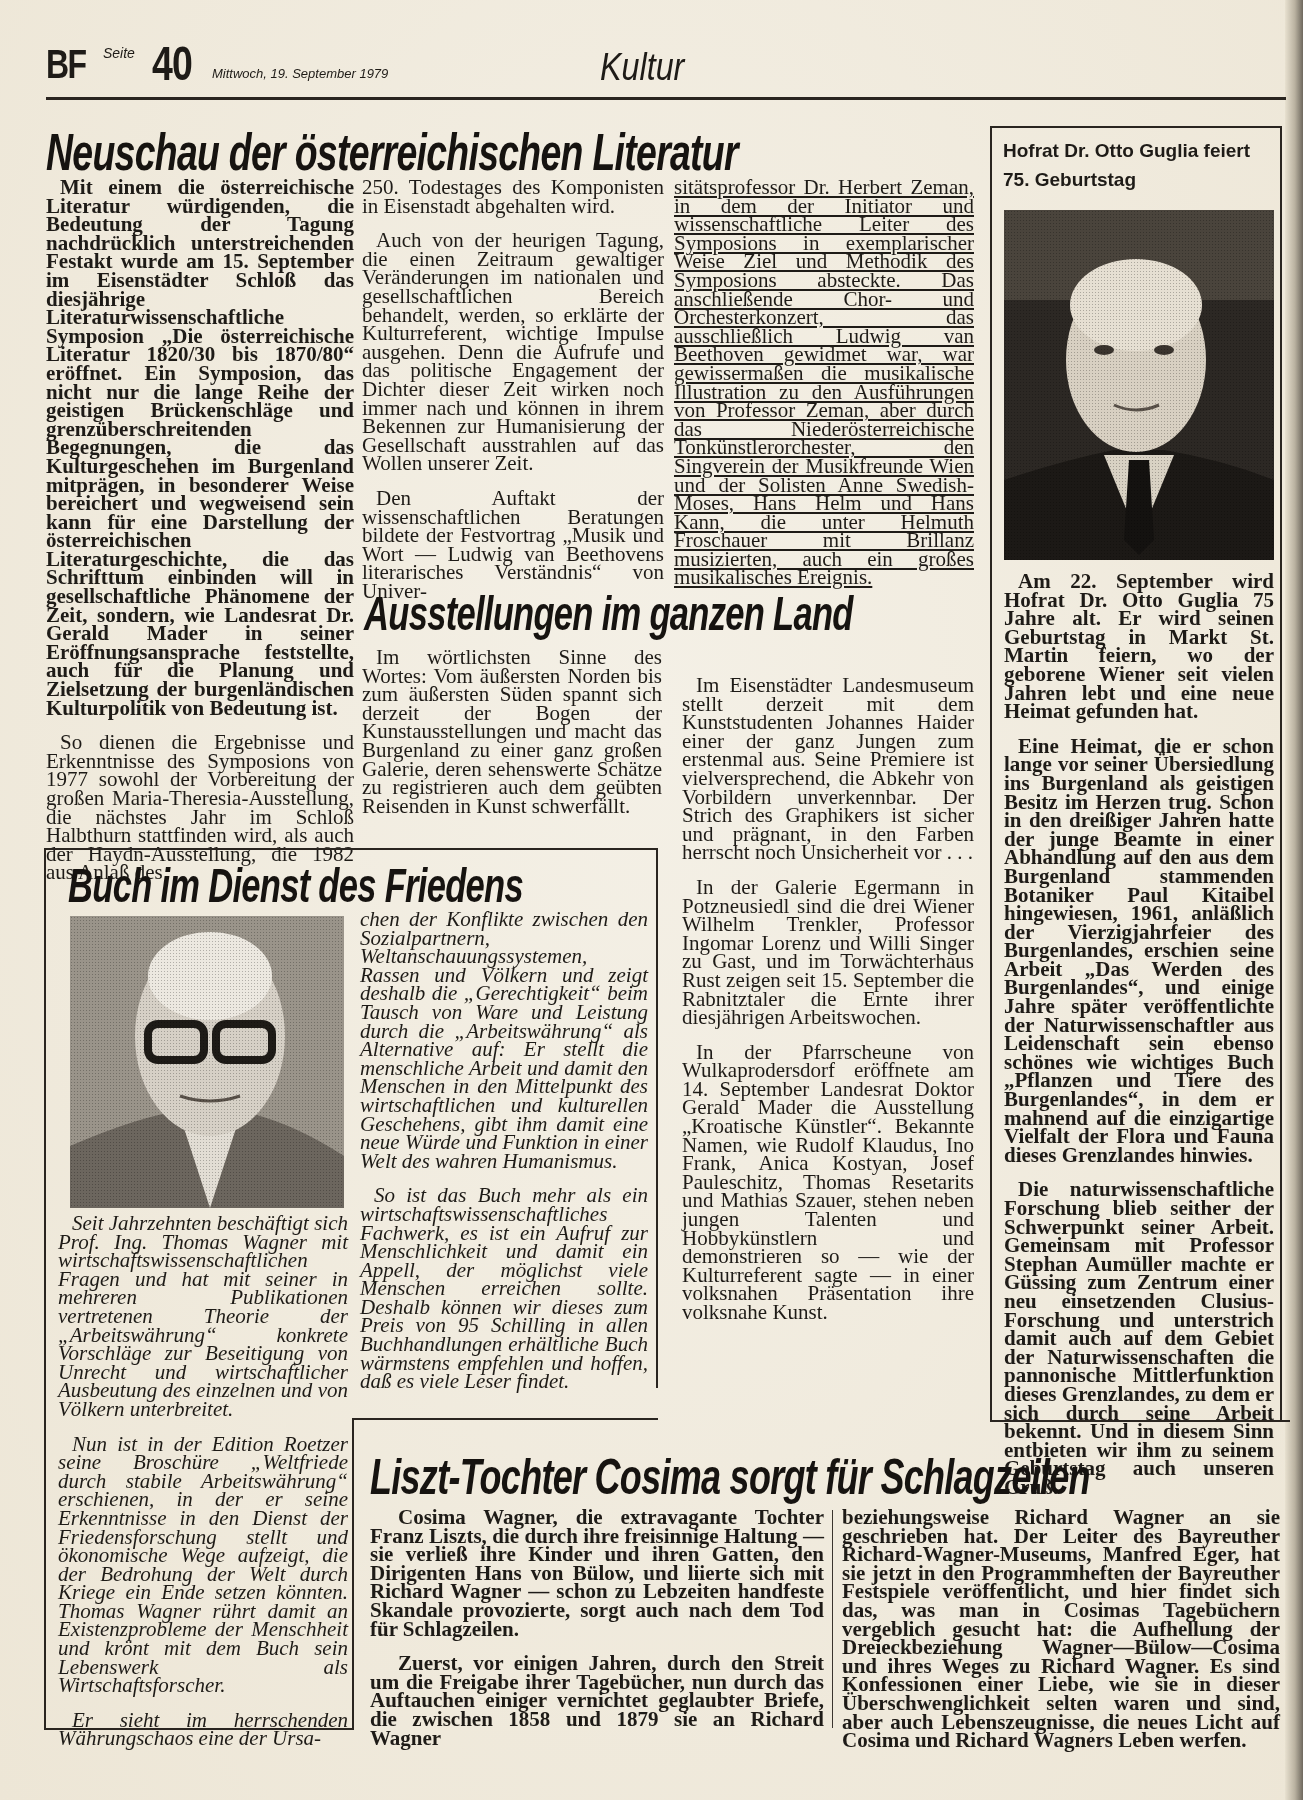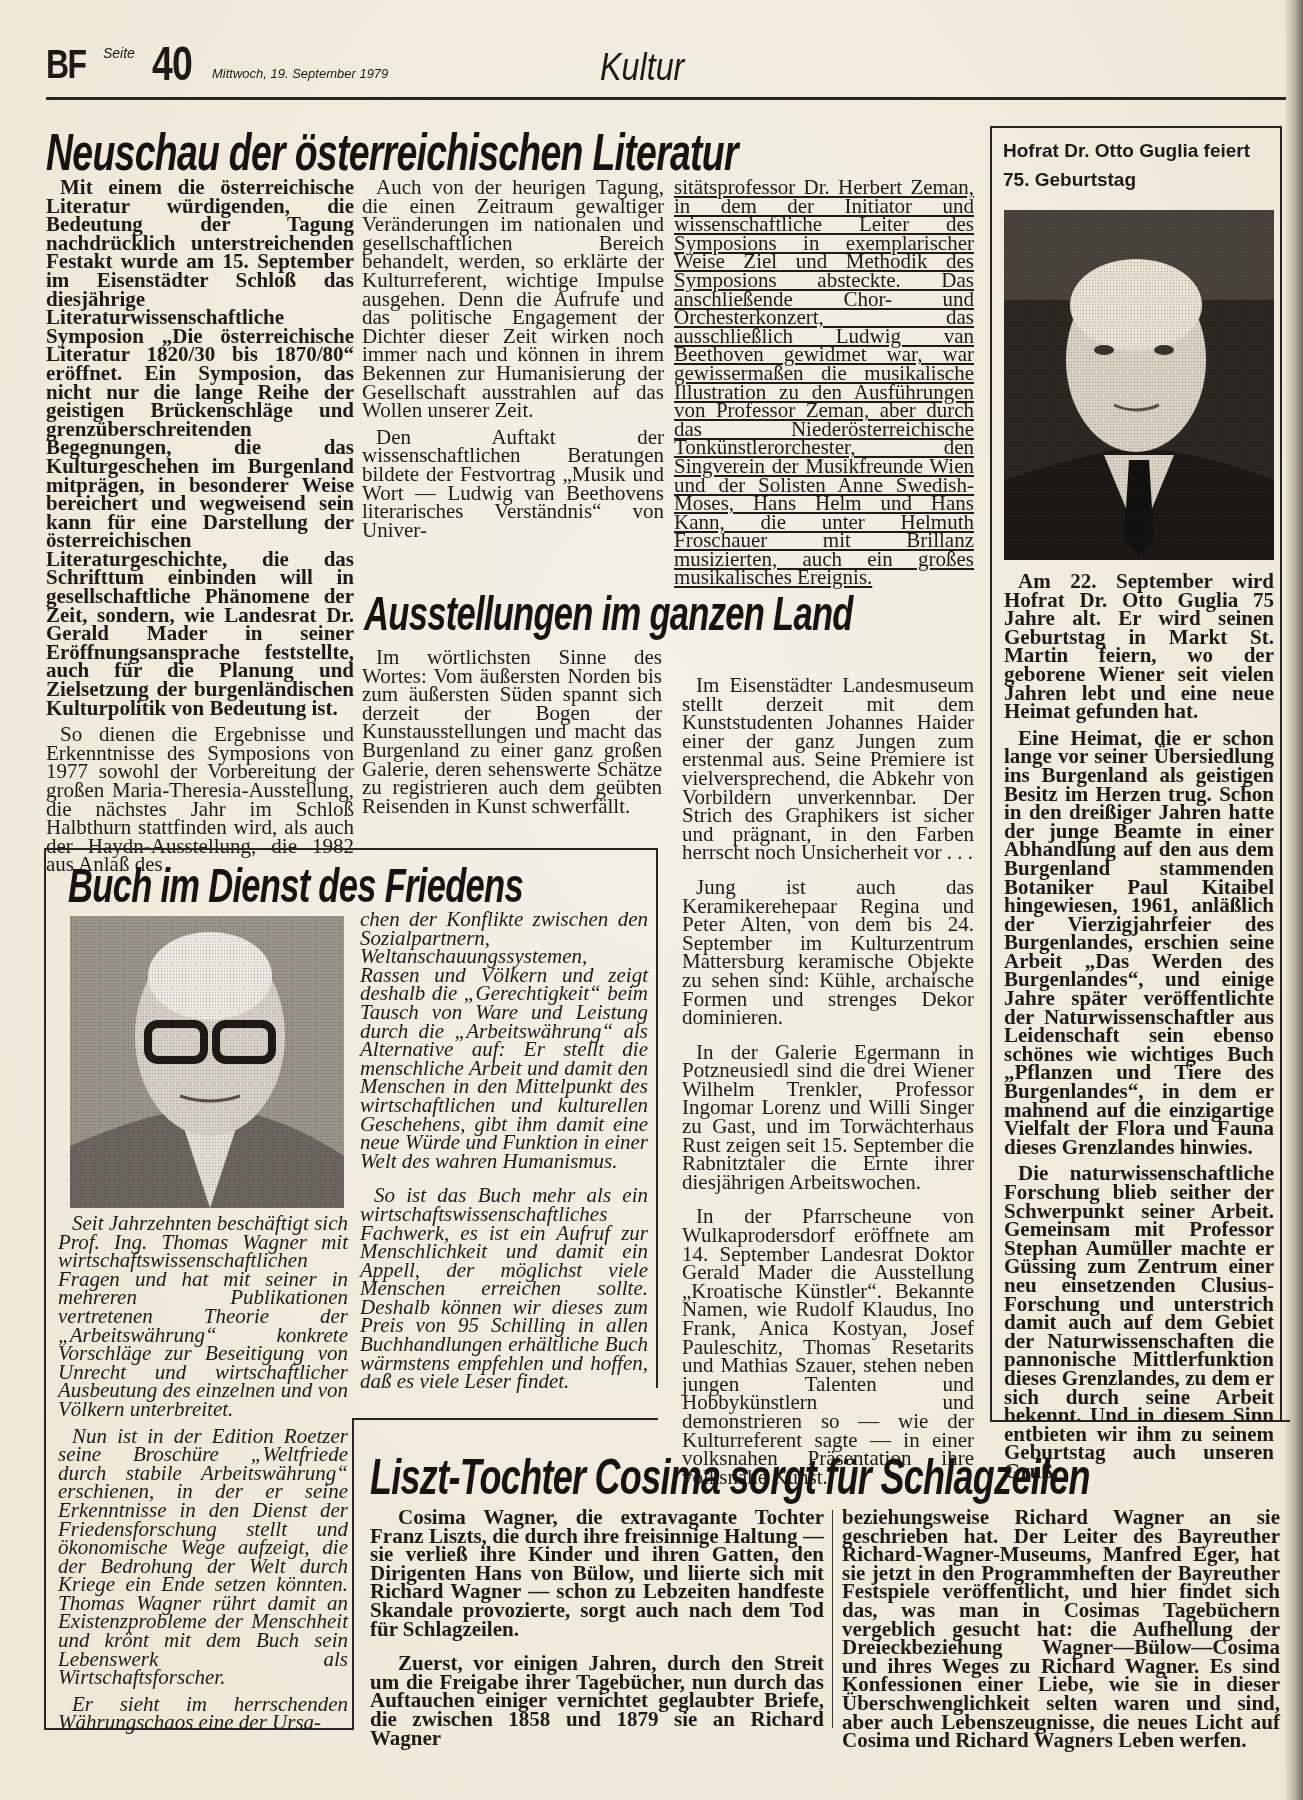--- a/index.html
+++ b/index.html
@@ -34,21 +34,21 @@
   .hl-1 { left: 46px; top: 122px; font-size: 52px; transform: scaleX(0.72); }
   .hl-2 { left: 364px; top: 586px; font-size: 48px; transform: scaleX(0.72); }
   .hl-3 { left: 68px; top: 858px; font-size: 48px; transform: scaleX(0.72); }
   .hl-4 { left: 370px; top: 1448px; font-size: 50px; transform: scaleX(0.72); }
 
   
   .col { font-size: 21px; line-height: 18.6px; text-align: justify; hyphens: manual; }
   .col p { text-indent: 14px; }
   .col.bold { font-weight: 700; }
   .col.italic { font-style: italic; }
-  .col p + p { margin-top: 8px; }
+  .col p + p { margin-top: 16px; }
   .gap { margin-top: 16px !important; }
 
   .c-neuschau-1 { left: 46px; top: 178px; width: 308px; }
   .c-neuschau-2 { left: 362px; top: 178px; width: 302px; }
   .c-neuschau-3 { left: 674px; top: 178px; width: 300px; text-decoration: underline; }
 
   .c-aus-1 { left: 362px; top: 648px; width: 300px; }
   .c-aus-2 { left: 682px; top: 648px; width: 292px; margin-top: 28px; }
 
   
@@ -91,20 +91,21 @@
 <div class="abs mast-date">Mittwoch, 19. September 1979</div>
 <div class="abs mast-section">Kultur</div>
 <div class="abs mast-rule"></div>
 
 <h1 class="abs hl hl-1">Neuschau der österreichischen Literatur</h1>
 <div class="abs col bold c-neuschau-1">
   <p style="font-weight:700">Mit einem die österreichische Literatur würdigenden, die Bedeutung der Tagung nachdrücklich unterstreichenden Festakt wurde am 15. September im Eisenstädter Schloß das diesjährige Literaturwissenschaftliche Symposion „Die österreichische Literatur 1820/30 bis 1870/80“ eröffnet. Ein Symposion, das nicht nur die lange Reihe der geistigen Brückenschläge und grenzüberschreitenden Begegnungen, die das Kulturgeschehen im Burgenland mitprägen, in besonderer Weise bereichert und wegweisend sein kann für eine Darstellung der österreichischen Literaturgeschichte, die das Schrifttum einbinden will in gesellschaftliche Phänomene der Zeit, sondern, wie Landesrat Dr. Gerald Mader in seiner Eröffnungsansprache feststellte, auch für die Planung und Zielsetzung der burgenländischen Kulturpolitik von Bedeutung ist.</p>
   <p style="font-weight:400">So dienen die Ergebnisse und Erkenntnisse des Symposions von 1977 sowohl der Vorbereitung der großen Maria-Theresia-Ausstellung, die nächstes Jahr im Schloß Halbthurn stattfinden wird, als auch der Haydn-Ausstellung, die 1982 aus Anlaß des</p>
 </div>
 <div class="abs col c-neuschau-2">
+  <p style="text-indent:0">250. Todestages des Komponisten in Eisenstadt abgehalten wird.</p>
   <p>Auch von der heurigen Tagung, die einen Zeitraum gewaltiger Veränderungen im nationalen und gesellschaftlichen Bereich behandelt, werden, so erklärte der Kulturreferent, wichtige Impulse ausgehen. Denn die Aufrufe und das politische Engagement der Dichter dieser Zeit wirken noch immer nach und können in ihrem Bekennen zur Humanisierung der Gesellschaft ausstrahlen auf das Wollen unserer Zeit.</p>
   <p>Den Auftakt der wissenschaftlichen Beratungen bildete der Festvortrag „Musik und Wort — Ludwig van Beethovens literarisches Verständnis“ von Univer-</p>
 </div>
 <div class="abs col c-neuschau-3">
   <p style="text-indent:0">sitätsprofessor Dr. Herbert Zeman, in dem der Initiator und wissenschaftliche Leiter des Symposions in exemplarischer Weise Ziel und Methodik des Symposions absteckte. Das anschließende Chor- und Orchesterkonzert, das ausschließlich Ludwig van Beethoven gewidmet war, war gewissermaßen die musikalische Illustration zu den Ausführungen von Professor Zeman, aber durch das Niederösterreichische Tonkünstlerorchester, den Singverein der Musikfreunde Wien und der Solisten Anne Swedish-Moses, Hans Helm und Hans Kann, die unter Helmuth Froschauer mit Brillanz musizierten, auch ein großes musikalisches Ereignis.</p>
 </div>
 
 <div class="abs box-guglia"></div>
 <h2 class="abs guglia-title" style="width:270px">Hofrat Dr. Otto Guglia feiert 75. Geburtstag</h2>
 <div class="abs photo photo-guglia" title="Porträt Hofrat Dr. Otto Guglia">
@@ -127,21 +128,20 @@
   <p>Eine Heimat, die er schon lange vor seiner Übersiedlung ins Burgenland als geistigen Besitz im Herzen trug. Schon in den dreißiger Jahren hatte der junge Beamte in einer Abhandlung auf den aus dem Burgenland stammenden Botaniker Paul Kitaibel hingewiesen, 1961, anläßlich der Vierzigjahrfeier des Burgenlandes, erschien seine Arbeit „Das Werden des Burgenlandes“, und einige Jahre später veröffentlichte der Naturwissenschaftler aus Leidenschaft sein ebenso schönes wie wichtiges Buch „Pflanzen und Tiere des Burgenlandes“, in dem er mahnend auf die einzigartige Vielfalt der Flora und Fauna dieses Grenzlandes hinwies.</p>
   <p>Die naturwissenschaftliche Forschung blieb seither der Schwerpunkt seiner Arbeit. Gemeinsam mit Professor Stephan Aumüller machte er Güssing zum Zentrum einer neu einsetzenden Clusius-Forschung und unterstrich damit auch auf dem Gebiet der Naturwissenschaften die pannonische Mittlerfunktion dieses Grenzlandes, zu dem er sich durch seine Arbeit bekennt. Und in diesem Sinn entbieten wir ihm zu seinem Geburtstag auch unseren Gruß.</p>
 </div>
 
 <h1 class="abs hl hl-2">Ausstellungen im ganzen Land</h1>
 <div class="abs col c-aus-1">
   <p>Im wörtlichsten Sinne des Wortes: Vom äußersten Norden bis zum äußersten Süden spannt sich derzeit der Bogen der Kunstausstellungen und macht das Burgenland zu einer ganz großen Galerie, deren sehenswerte Schätze zu registrieren auch dem geübten Reisenden in Kunst schwerfällt.</p>
 </div>
 <div class="abs col c-aus-2">
   <p>Im Eisenstädter Landesmuseum stellt derzeit mit dem Kunststudenten Johannes Haider einer der ganz Jungen zum erstenmal aus. Seine Premiere ist vielversprechend, die Abkehr von Vorbildern unverkennbar. Der Strich des Graphikers ist sicher und prägnant, in den Farben herrscht noch Unsicherheit vor . . .</p>
-  <p class="gap">Jung ist auch das Keramikerehepaar Regina und Peter Alten, von dem bis 24. September im Kulturzentrum Mattersburg keramische Objekte zu sehen sind: Kühle, archaische Formen und strenges Dekor dominieren.</p>
   <p class="gap">In der Galerie Egermann in Potzneusiedl sind die drei Wiener Wilhelm Trenkler, Professor Ingomar Lorenz und Willi Singer zu Gast, und im Torwächterhaus Rust zeigen seit 15. September die Rabnitztaler die Ernte ihrer diesjährigen Arbeitswochen.</p>
   <p class="gap">In der Pfarrscheune von Wulkaprodersdorf eröffnete am 14. September Landesrat Doktor Gerald Mader die Ausstellung „Kroatische Künstler“. Bekannte Namen, wie Rudolf Klaudus, Ino Frank, Anica Kostyan, Josef Pauleschitz, Thomas Resetarits und Mathias Szauer, stehen neben jungen Talenten und Hobbykünstlern und demonstrieren so — wie der Kulturreferent sagte — in einer volksnahen Präsentation ihre volksnahe Kunst.</p>
 </div>
 
 <div class="abs box-buch"></div>
 <div class="abs box-buch-left"></div>
 <div class="abs box-buch-bottom"></div>
 <div class="abs box-buch-midbottom"></div>
 <div class="abs box-buch-midleft"></div>
 <h1 class="abs hl hl-3">Buch im Dienst des Friedens</h1>

